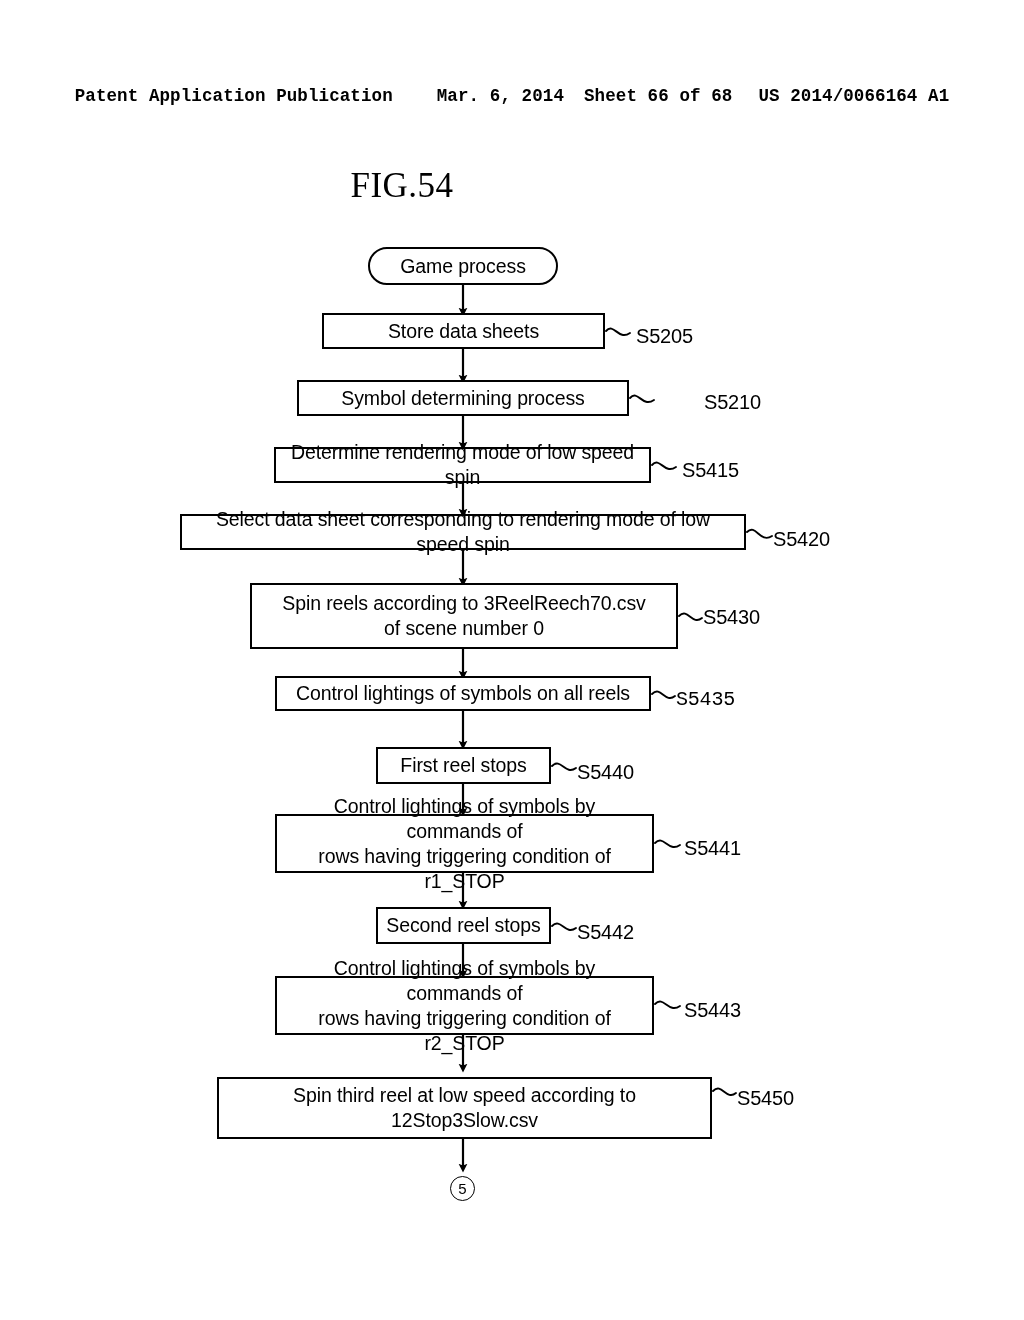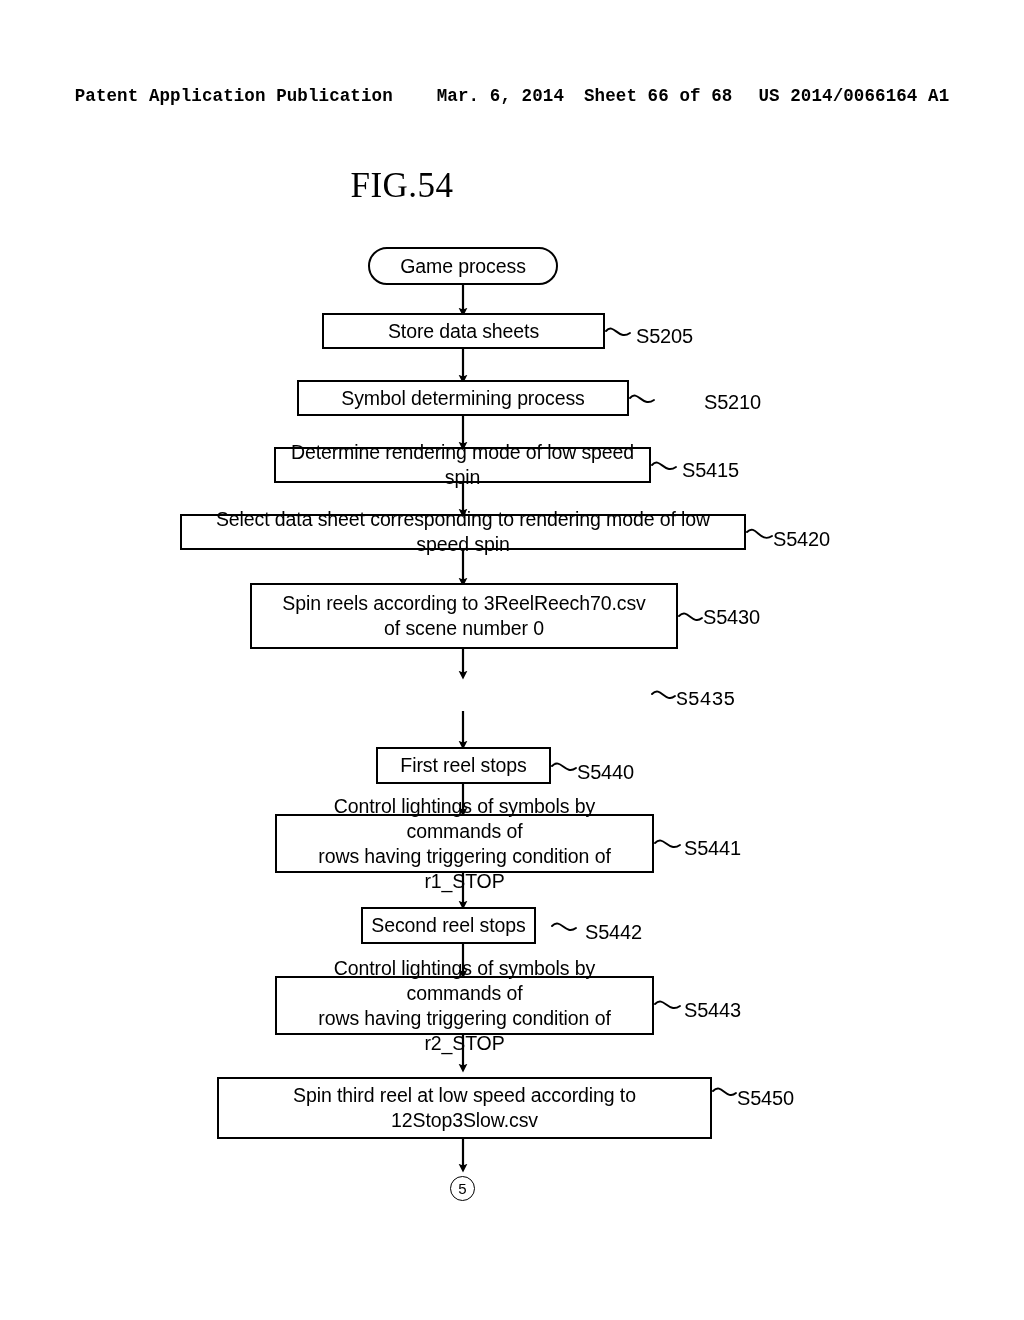--- a/index.html
+++ b/index.html
@@ -206,39 +206,42 @@
   <div class="step-label" style="left:773px; top:529px;">S5420</div>
 
   <div class="node" style="left:250px; top:583px; width:428px; height:66px;">
     <span>
       <span class="txt">Spin reels according to 3ReelReech70.csv</span>
       <span class="txt">of scene number 0</span>
     </span>
   </div>
   <div class="step-label" style="left:703px; top:607px;">S5430</div>
 
+  <div class="node" style="left:275px; top:676px; width:376px; height:35px;">
+    <span class="txt">Control lightings of symbols on all reels</span>
+  </div>
   <div class="step-label" style="left:676px; top:690px;font-family:Liberation Mono, monospace;">S5435</div>
 
   <div class="node" style="left:376px; top:747px; width:175px; height:37px;">
     <span class="txt">First reel stops</span>
   </div>
   <div class="step-label" style="left:577px; top:762px;">S5440</div>
 
   <div class="node" style="left:275px; top:814px; width:379px; height:59px;">
     <span>
       <span class="txt">Control lightings of symbols by commands of</span>
       <span class="txt">rows having triggering condition of r1_STOP</span>
     </span>
   </div>
   <div class="step-label" style="left:684px; top:838px;">S5441</div>
 
-  <div class="node" style="left:361px; top:907px; width:175px; height:37px;">
+  <div class="node" style="left:376px; top:907px; width:175px; height:37px;">
     <span class="txt">Second reel stops</span>
   </div>
-  <div class="step-label" style="left:577px; top:922px;margin-left:8px;">S5442</div>
+  <div class="step-label" style="left:577px; top:922px;">S5442</div>
 
   <div class="node" style="left:275px; top:976px; width:379px; height:59px;">
     <span>
       <span class="txt">Control lightings of symbols by commands of</span>
       <span class="txt">rows having triggering condition of r2_STOP</span>
     </span>
   </div>
   <div class="step-label" style="left:684px; top:1000px;">S5443</div>
 
   <div class="node" style="left:217px; top:1069px; width:495px; height:62px;margin-top:8px;">

